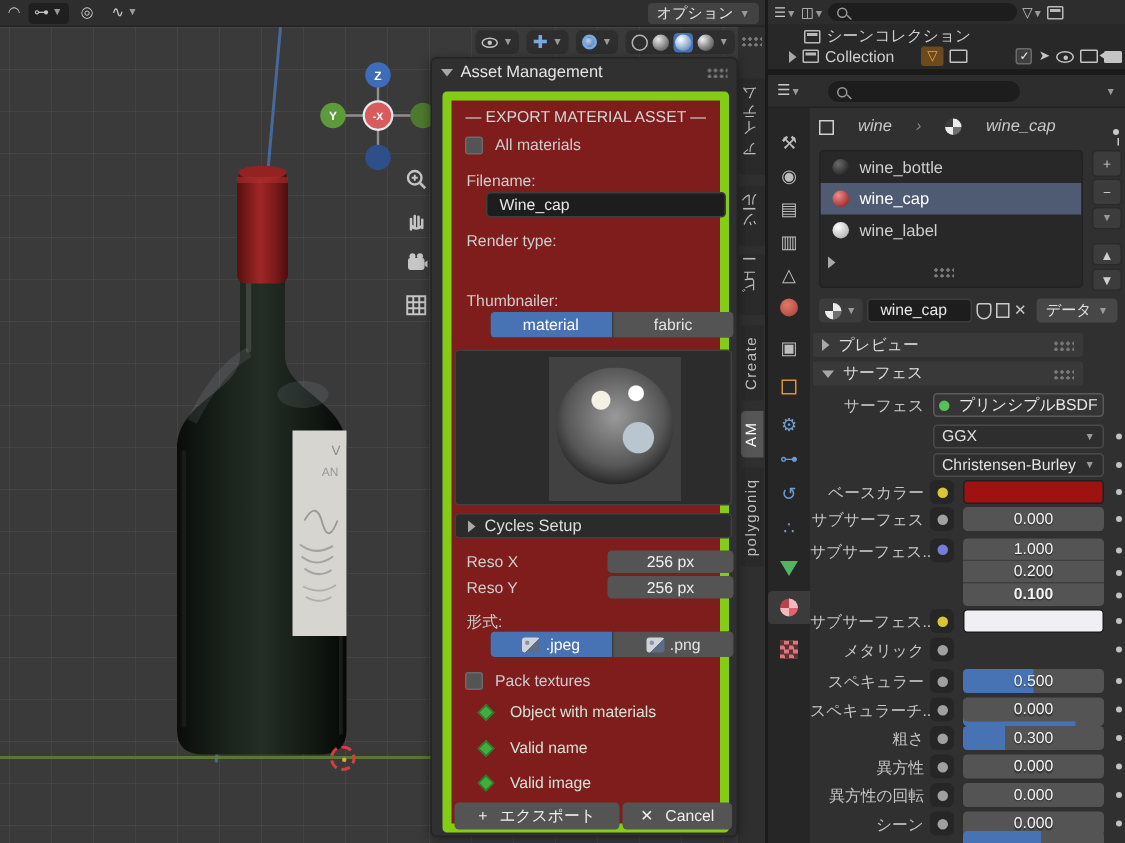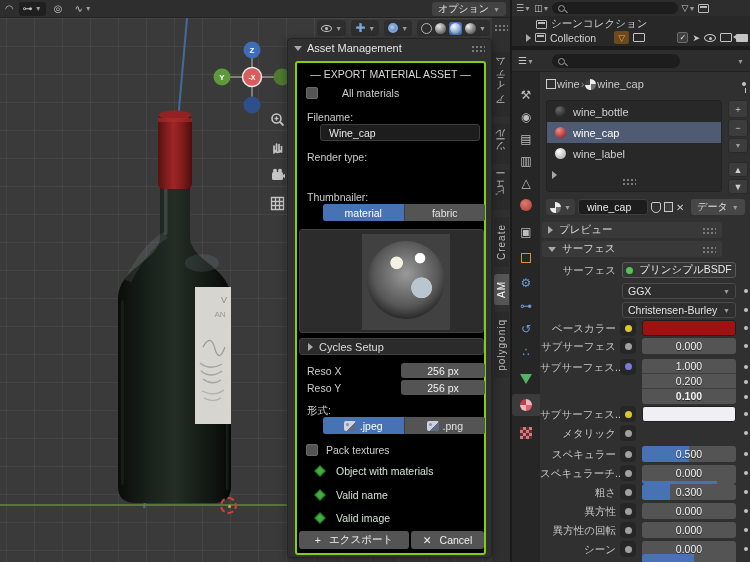--- a/index.html
+++ b/index.html
@@ -43,21 +43,21 @@
   
   #navgizmo { position:absolute; left:208px; top:38px; z-index:7; }
   #navtools { position:absolute; left:266px; top:108px; display:flex; flex-direction:column; gap:6px; z-index:7; }
   .navbtn { width:22px; height:22px; border-radius:50%; display:flex; align-items:center; justify-content:center; }
 
   
   #am-panel { position:absolute; left:287px; top:38px; width:205px; height:520px; background:#303030;
     border:1px solid #242424; border-radius:4px; box-shadow:0 2px 8px rgba(0,0,0,.4); z-index:40; }
   #am-header { height:18px; display:flex; align-items:center; gap:5px; padding:0 6px; color:#e4e4e4; font-size:11px; }
   .grip { width:14px; height:7px; background:radial-gradient(#7a7a7a 1px, transparent 1.3px); background-size:4px 4px; margin-left:auto; }
-  #am-box { position:absolute; left:7px; top:22px; width:191px; height:494px; border:2px solid #84cc16; border-radius:3px; background:#000000; }
+  #am-box { position:absolute; left:7px; top:22px; width:191px; height:494px; border:6px solid #84cc16; border-radius:3px; background:#7f1d1d; }
   .am-abs { position:absolute; }
   .am-label { color:#cdcdcd; font-size:10.5px; }
   .am-title { width:100%; text-align:center; color:#d6d6d6; font-size:10.5px; }
   .cb { width:12px; height:12px; background:#545454; border:1px solid #6a6a6a; border-radius:2px; }
   .field { background:#1d1d1d; border:1px solid #3d3d3d; border-radius:3px; color:#e8e8e8;
     display:flex; align-items:center; padding:0 8px; font-size:10.5px; }
   .seg { display:flex; border-radius:3px; overflow:hidden; background:#3d3d3d; gap:1px; }
   .seg > div { flex:1; height:100%; background:#545454; color:#e3e3e3; display:flex; align-items:center;
     justify-content:center; gap:4px; font-size:10.5px; }
   .seg > div.sel { background:#4772b3; color:#fff; }
@@ -285,21 +285,21 @@
 
     <div id="am-panel">
       <div id="am-header">
         <span class="tri-d"></span>
         <span>Asset Management</span>
         <span class="grip"></span>
       </div>
       <div id="am-box">
         <div class="am-abs am-title" style="top:5px;left:0;">— EXPORT MATERIAL ASSET —</div>
 
-        <div class="am-abs" style="left:9px;top:24px;display:flex;gap:24px;align-items:flex-start;">
+        <div class="am-abs" style="left:9px;top:24px;display:flex;gap:8px;align-items:flex-start;">
           <span class="cb"></span>
           <span class="am-label">All materials</span>
         </div>
 
         <div class="am-abs am-label" style="left:10px;top:48px;">Filename:</div>
         <div class="am-abs field" style="left:23px;top:61px;width:160px;height:17px;">
           <span>Wine_cap</span>
         </div>
 
         <div class="am-abs am-label" style="left:10px;top:88px;">Render type:</div>
@@ -464,21 +464,21 @@
             <span class="shape-tri"></span>
           </div>
           <div class="ptab active" style="top: 322px;">
             <span class="shape-pie"></span>
           </div>
           <div class="ptab" style="top: 350px;">
             <span class="shape-checker"></span>
           </div>
         </div>
 
-      <div style="position:absolute;left:34px;top:28px;display:flex;align-items:center;gap:1px;width:200px;">
+      <div style="position:absolute;left:34px;top:28px;display:flex;align-items:flex-end;gap:16px;width:200px;font-style:italic;">
         <span class="bc-icon"></span>
         <span>wine</span>
         <span style="color:#8a8a8a;">›</span>
         <span class="pie-sm"></span>
         <span>wine_cap</span>
         <span style="flex:1;"></span>
         <span class="pin"></span>
       </div>
 
       <div id="slots" style="top:50px;">

